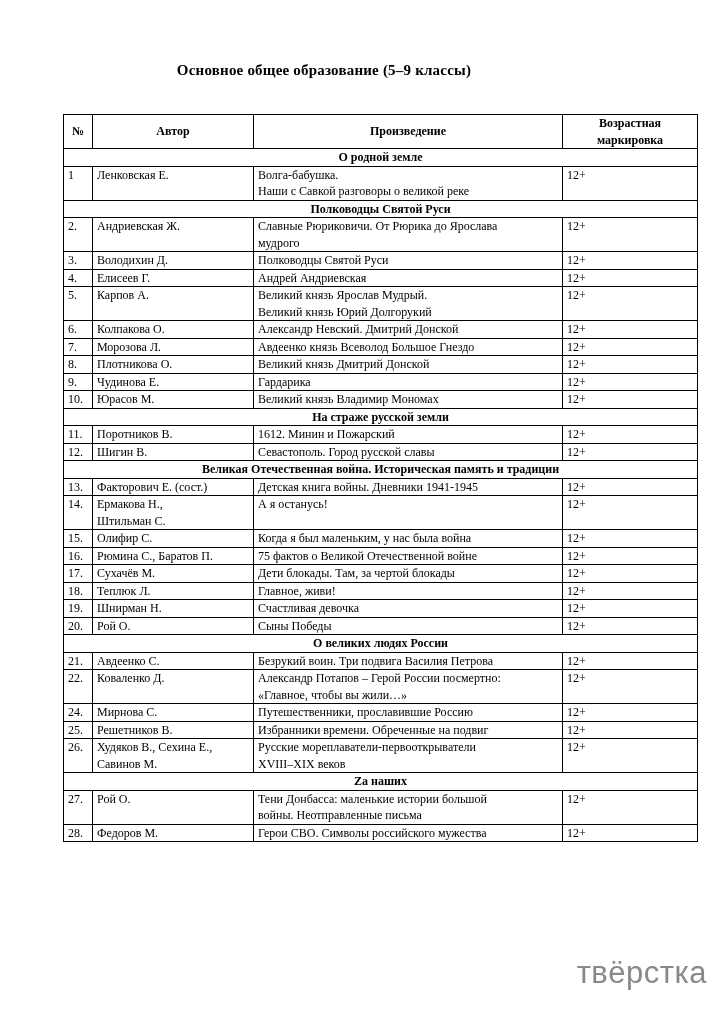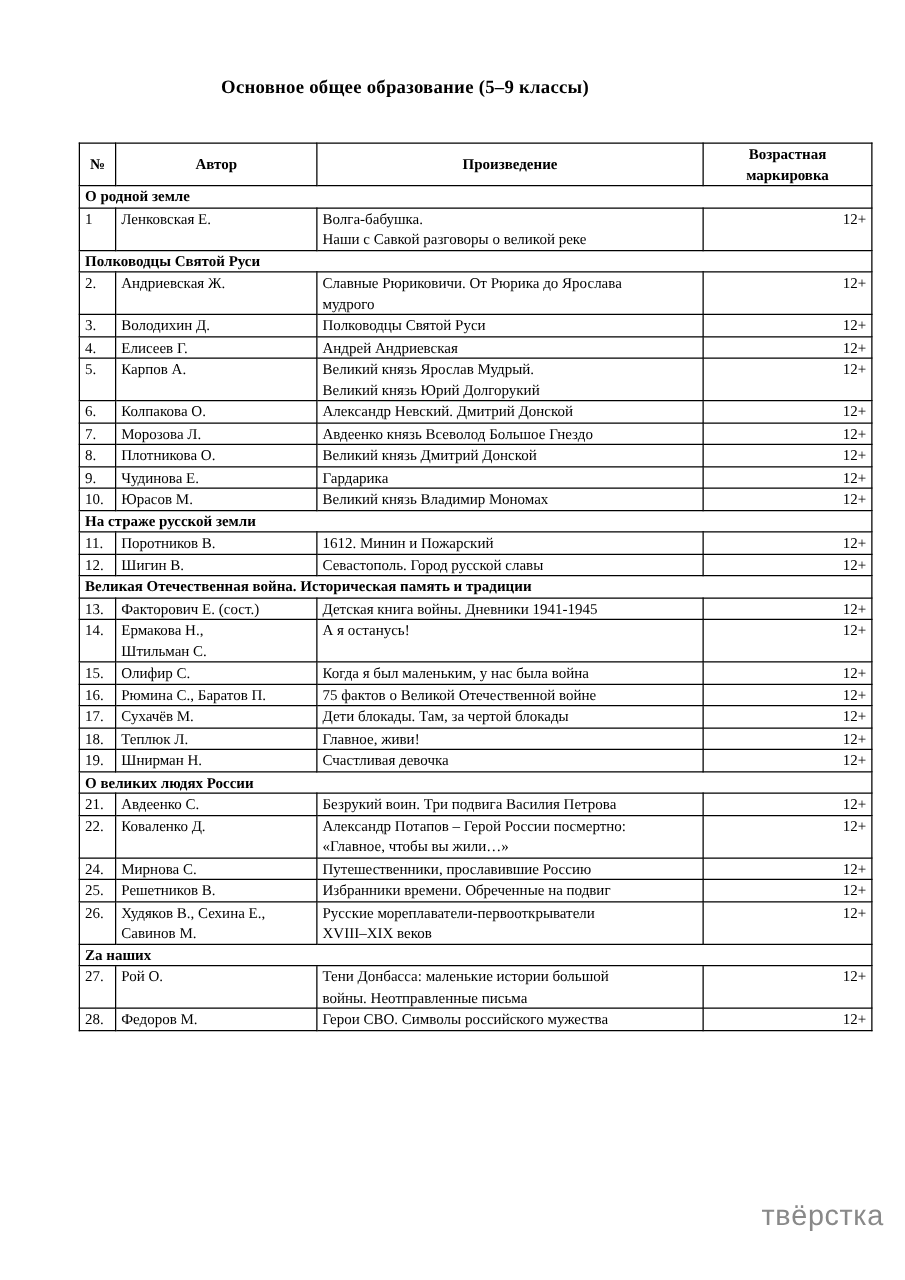--- a/index.html
+++ b/index.html
@@ -54,32 +54,33 @@
   }
   td.num-cell {
     padding-left: 3px;
     padding-right: 1px;
   }
   td.author-cell,
   td.work-cell {
     white-space: pre-line;
   }
   td.age-cell {
-    text-align: right;
+    text-align: left;
   }
   td.section-cell {
     font-weight: bold;
+    text-align: center;
     white-space: normal;
   }
   .watermark {
     position: absolute;
     top: 957px;
     right: 17px;
     font-family: "Liberation Sans", "DejaVu Sans", sans-serif;
-    font-size: 23px;
+    font-size: 31px;
     font-weight: 400;
     color: #898989;
     letter-spacing: 0.5px;
     line-height: 31px;
   }
 </style>
 </head>
 <body>
 
 <div class="page">
@@ -227,20 +228,26 @@
             <td class="work-cell">Главное, живи!</td>
             <td class="age-cell">12+</td>
           </tr>
           <tr>
             <td class="num-cell">19.</td>
             <td class="author-cell">Шнирман Н.</td>
             <td class="work-cell">Счастливая девочка</td>
             <td class="age-cell">12+</td>
           </tr>
           <tr>
+            <td class="num-cell">20.</td>
+            <td class="author-cell">Рой О.</td>
+            <td class="work-cell">Сыны Победы</td>
+            <td class="age-cell">12+</td>
+          </tr>
+          <tr>
             <td colspan="4" class="section-cell">О великих людях России</td>
           </tr>
           <tr>
             <td class="num-cell">21.</td>
             <td class="author-cell">Авдеенко С.</td>
             <td class="work-cell">Безрукий воин. Три подвига Василия Петрова</td>
             <td class="age-cell">12+</td>
           </tr>
           <tr>
             <td class="num-cell">22.</td>

